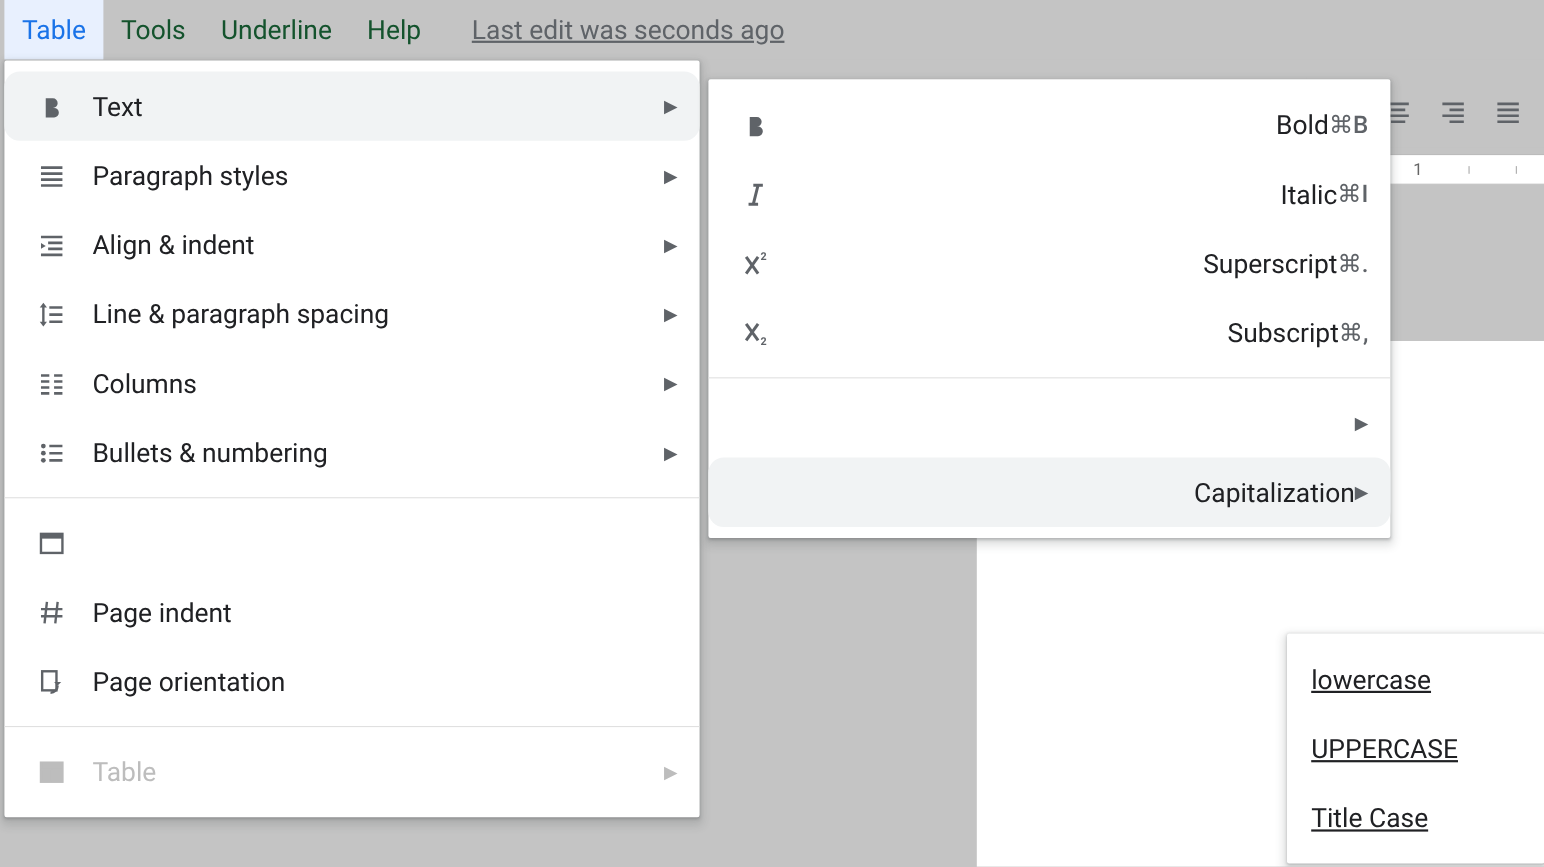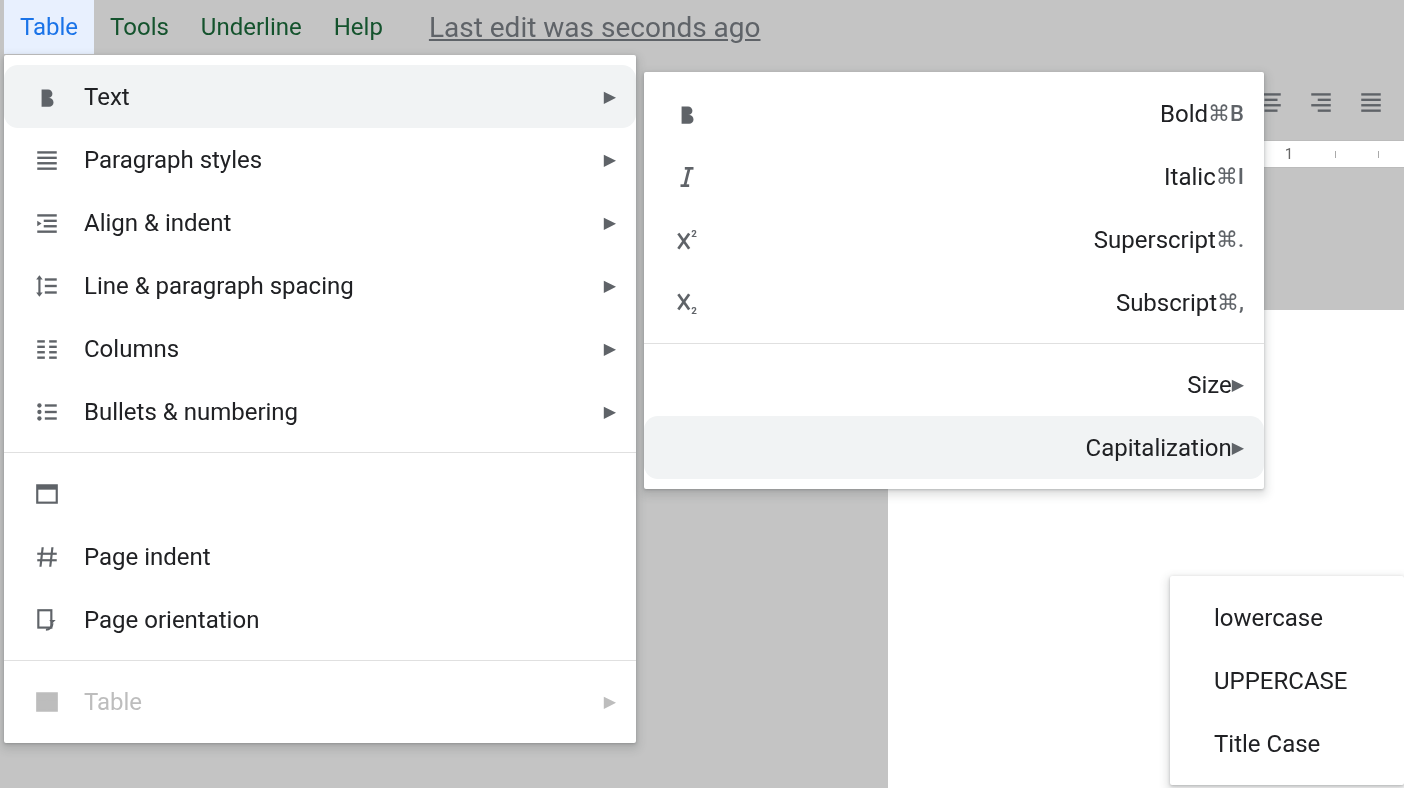--- a/index.html
+++ b/index.html
@@ -25,21 +25,21 @@
       font-size: 24px;
       color: #14532d;
       cursor: pointer;
     }
     .menubar-item.active {
       background: #e8f0fe;
       color: #1a73e8;
     }
     .edit-status {
       margin-left: 30px;
-      font-size: 28px;
+      font-size: 24px;
       color: #5f6368;
       text-decoration: underline;
     }
     .toolbar {
       position: absolute;
       right: 0;
       top: 70px;
       height: 64px;
       display: flex;
       align-items: center;
@@ -123,21 +123,21 @@
       color: #5f6368;
       font-size: 16px;
       margin-left: auto;
     }
     .menu-sep {
       height: 1px;
       background: #e0e0e0;
       margin: 9px 0;
     }
     .noicon .mi-icon { visibility: hidden; }
-    .dd-cap .menu-item { padding: 0 44px; height: 63px; }
+    .dd-cap .menu-item { padding: 0 22px; height: 63px; text-decoration: underline; }
   </style>
 </head>
 <body>
 
 <div class="menubar">
   <div class="menubar-item active">Table</div>
   <div class="menubar-item">Tools</div>
   <div class="menubar-item">Underline</div>
   <div class="menubar-item">Help</div>
   <div class="edit-status">Last edit was seconds ago</div>
@@ -350,21 +350,20 @@
           <line x1="4" y1="18" x2="14" y2="4" stroke="#5f6368" stroke-width="2.5"></line>
           <text x="16" y="22" font-size="9" fill="#5f6368" font-weight="bold">2</text>
         </svg>
       </span>
     <span class="mi-label">Subscript</span>
     <span class="mi-shortcut">⌘,</span>
   </div>
   <div class="menu-sep"></div>
   <div class="menu-item noicon">
     <span class="mi-icon"></span>
-    <span class="mi-label">Size</span>
     <span class="submenu-arrow">▶</span>
   </div>
   <div class="menu-item hover noicon">
     <span class="mi-icon"></span>
     <span class="mi-label">Capitalization</span>
     <span class="submenu-arrow">▶</span>
   </div>
 </div>
 
 <div class="dropdown dd-cap">

